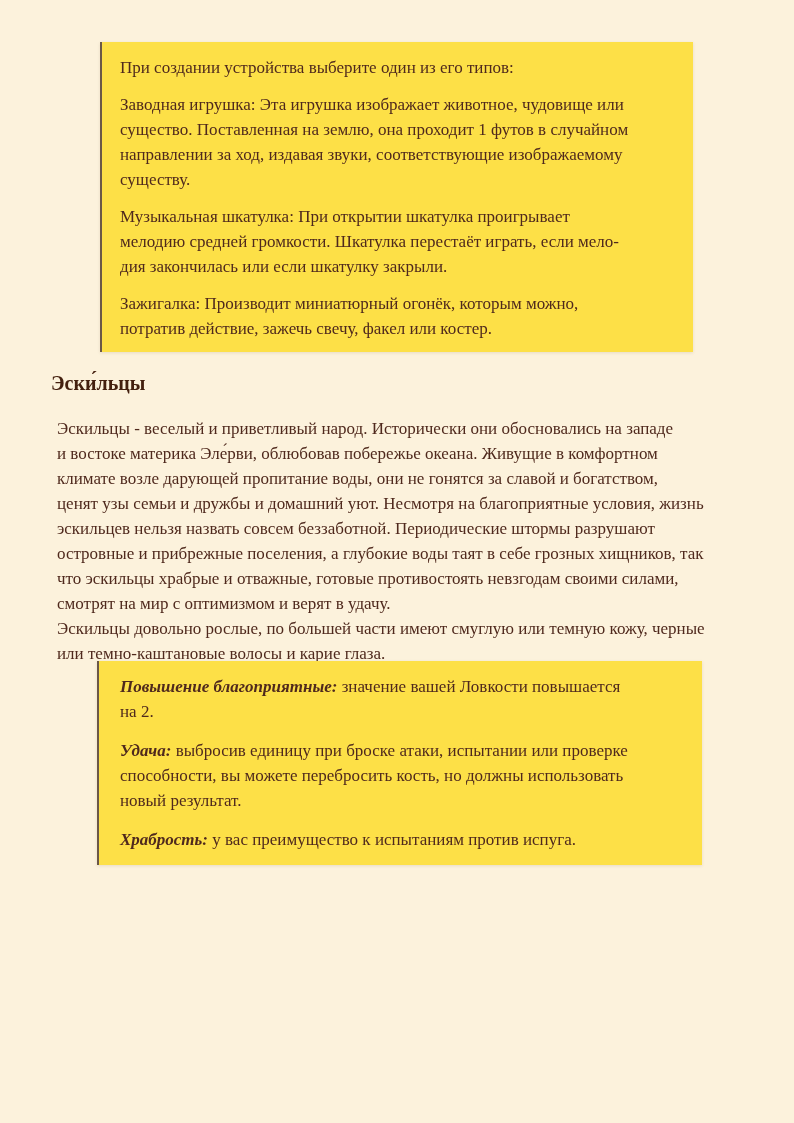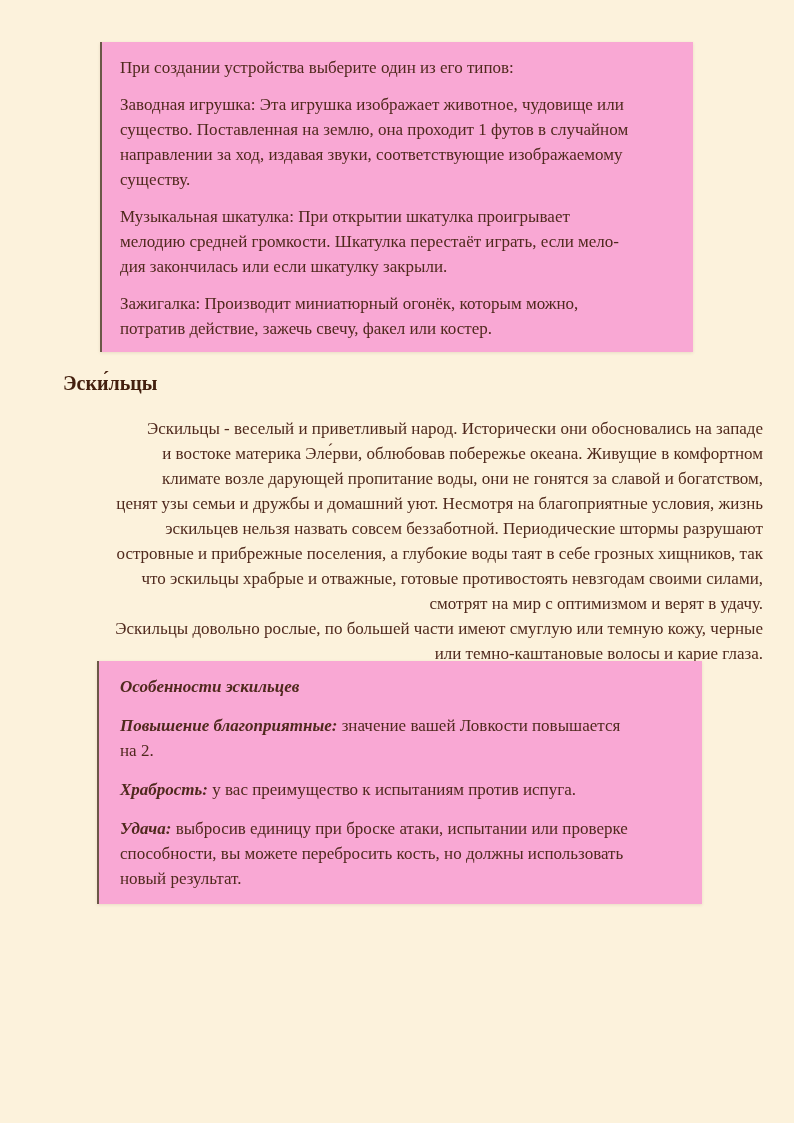--- a/index.html
+++ b/index.html
@@ -11,21 +11,21 @@
     width: 794px;
     height: 1123px;
     background: #fcf2dc;
     font-family: "Liberation Serif", "DejaVu Serif", serif;
     color: #4f291d;
     overflow: hidden;
   }
   .note-box {
     position: absolute;
     box-sizing: border-box;
-    background: #f9a8d4;
+    background: #fde047;
     border-left: 2px solid #6b5847;
     box-shadow: 0 1px 3px rgba(90, 60, 30, 0.12);
   }
   .note-box-1 {
     top: 42px;
     left: 100px;
     width: 593px;
     padding: 13px 16px 11px 18px;
   }
   .note-box-2 {
@@ -39,33 +39,32 @@
     font-size: 17px;
     line-height: 25px;
     white-space: pre-line;
   }
   .note-box p:last-child {
     margin-bottom: 0;
   }
   .race-heading {
     position: absolute;
     top: 370px;
-    left: 63px;
+    left: 51px;
     margin: 0;
     font-size: 20px;
     line-height: 26px;
     font-weight: bold;
     color: #44200f;
   }
   .body-block {
     position: absolute;
     top: 416px;
     left: 57px;
     width: 706px;
-    text-align: right;
   }
   .traits-title {
     font-weight: bold;
     font-style: italic;
     margin-bottom: 14px !important;
   }
   .trait-term {
     font-weight: bold;
     font-style: italic;
   }
@@ -100,22 +99,21 @@
 ценят узы семьи и дружбы и домашний уют. Несмотря на благоприятные условия, жизнь
 эскильцев нельзя назвать совсем беззаботной. Периодические штормы разрушают
 островные и прибрежные поселения, а глубокие воды таят в себе грозных хищников, так
 что эскильцы храбрые и отважные, готовые противостоять невзгодам своими силами,
 смотрят на мир с оптимизмом и верят в удачу.
 Эскильцы довольно рослые, по большей части имеют смуглую или темную кожу, черные
 или темно-каштановые волосы и карие глаза.</p>
   </div>
 
   <section class="note-box note-box-2">
-    <p class="traits-title">Особенности эскильцев</p>
     <p><strong class="trait-term">Повышение благоприятные:</strong> <span>значение вашей Ловкости повышается
 на 2.</span></p>
-    <p><strong class="trait-term">Храбрость:</strong> <span>у вас преимущество к испытаниям против испуга.</span></p>
     <p><strong class="trait-term">Удача:</strong> <span>выбросив единицу при броске атаки, испытании или проверке
 способности, вы можете перебросить кость, но должны использовать
 новый результат.</span></p>
+    <p><strong class="trait-term">Храбрость:</strong> <span>у вас преимущество к испытаниям против испуга.</span></p>
   </section>
 
 </div>
 
 </body></html>

